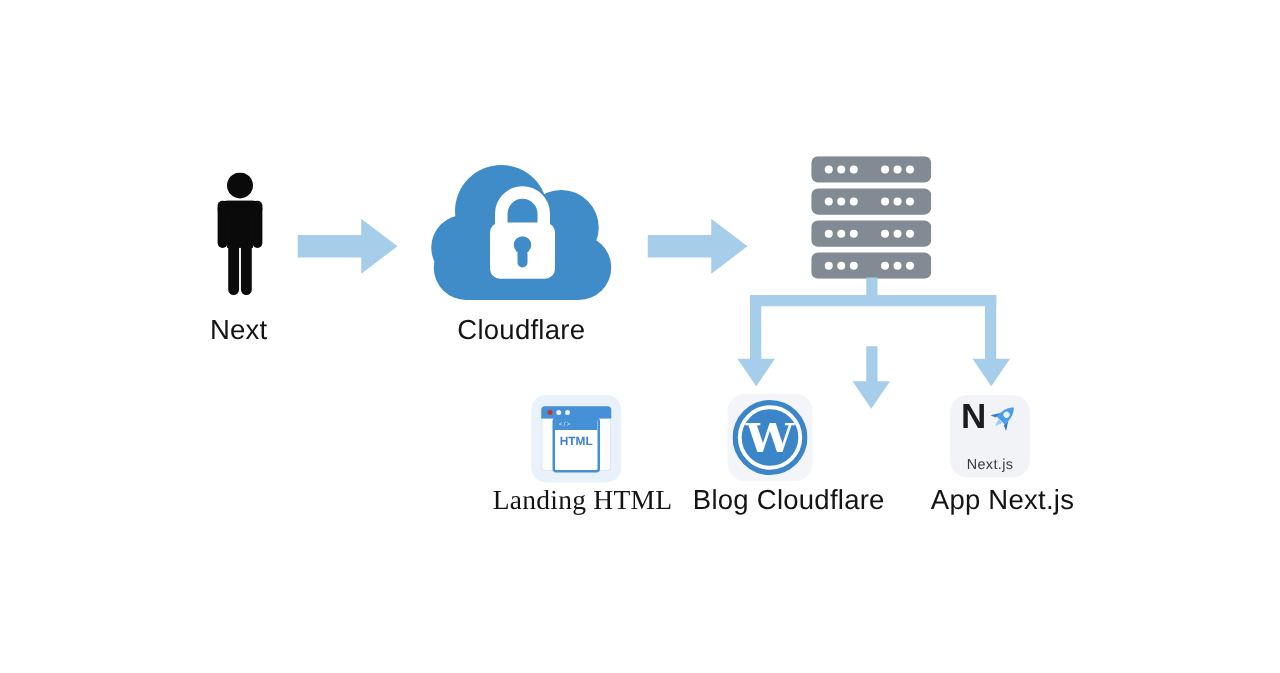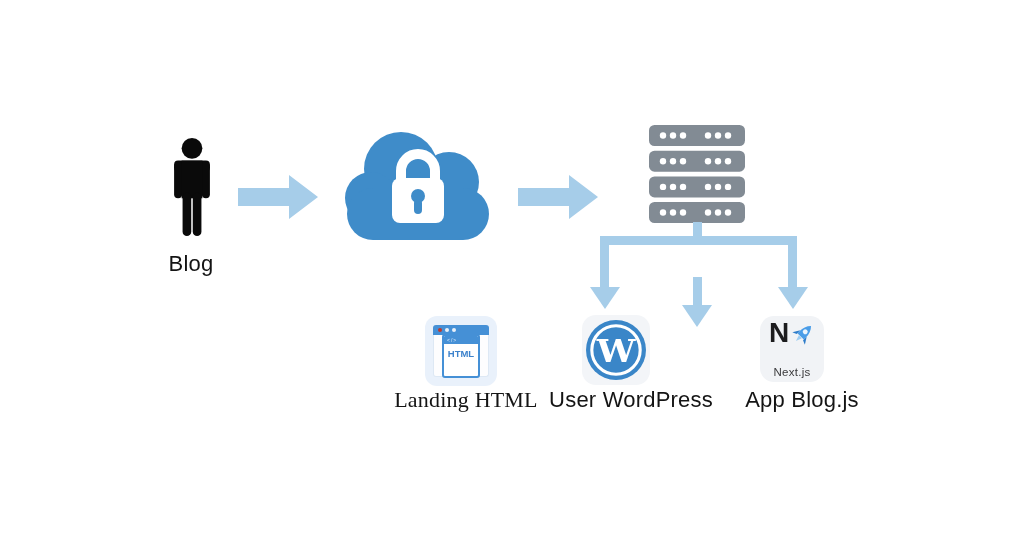--- a/index.html
+++ b/index.html
@@ -72,40 +72,41 @@
     <g fill="#0a0a0a">
       <circle cx="31" cy="11" r="11"></circle>
       <rect x="12" y="24" width="38" height="14" rx="7"></rect>
       <rect x="12" y="24" width="8.5" height="40" rx="4.2"></rect>
       <rect x="41.5" y="24" width="8.5" height="40" rx="4.2"></rect>
       <rect x="20" y="24" width="22" height="40"></rect>
       <rect x="21" y="58" width="9.2" height="46" rx="4.6"></rect>
       <rect x="31.8" y="58" width="9.2" height="46" rx="4.6"></rect>
     </g>
   </svg>
-  <div class="node-label" style="left:106px;top:251px;">Blog</div>
+  <div class="node-label" style="left:106px;top:251px;">Next</div>
 
   <svg class="abs" style="left:238px;top:175px;" width="80" height="44" viewBox="0 0 80 44">
     <polygon points="0,13 51,13 51,0 80,22 51,44 51,31 0,31" fill="#a6cde9"></polygon>
   </svg>
 
   <svg class="abs" style="left:341px;top:126px;" width="154" height="116" viewBox="0 0 154 116">
     <g fill="#3f8cc9">
       <circle cx="60" cy="43" r="37"></circle>
       <circle cx="108" cy="56" r="30"></circle>
       <circle cx="30" cy="72" r="26"></circle>
       <rect x="6" y="62" width="142" height="52" rx="26"></rect>
     </g>
     <g>
       <path d="M60,54 v-9 a17,17 0 0 1 34,0 v9" fill="none" stroke="#ffffff" stroke-width="10"></path>
       <rect x="51" y="52" width="52" height="45" rx="8" fill="#ffffff"></rect>
       <circle cx="77" cy="70" r="7" fill="#3f8cc9"></circle>
       <rect x="73" y="73" width="8" height="15" rx="4" fill="#3f8cc9"></rect>
     </g>
   </svg>
+  <div class="node-label" style="left:332px;top:251px;">Cloudflare</div>
 
   <svg class="abs" style="left:518px;top:175px;" width="80" height="44" viewBox="0 0 80 44">
     <polygon points="0,13 51,13 51,0 80,22 51,44 51,31 0,31" fill="#a6cde9"></polygon>
   </svg>
 
   <svg class="abs" style="left:649px;top:125px;" width="96" height="98" viewBox="0 0 96 98">
     <g fill="#828b94">
       <rect x="0" y="0" width="96" height="21" rx="5.5"></rect>
       <rect x="0" y="25.7" width="96" height="21" rx="5.5"></rect>
       <rect x="0" y="51.4" width="96" height="21" rx="5.5"></rect>
@@ -165,32 +166,32 @@
   </div>
   <div class="node-label" style="left:381px;top:387px;font-family:Liberation Serif, serif;">Landing HTML</div>
 
   <div class="wp-card">
     <svg width="60" height="60" viewBox="0 0 62 62">
       <circle cx="31" cy="31" r="31" fill="#3a86c8"></circle>
       <circle cx="31" cy="31" r="25" fill="none" stroke="#ffffff" stroke-width="3.2"></circle>
       <text x="31" y="43" text-anchor="middle" font-family="DejaVu Serif, serif" font-size="33" font-weight="bold" fill="#ffffff" textLength="40" lengthAdjust="spacingAndGlyphs">W</text>
     </svg>
   </div>
-  <div class="node-label" style="left:546px;top:387px;">User WordPress</div>
+  <div class="node-label" style="left:546px;top:387px;">Blog Cloudflare</div>
 
   <div class="next-card">
     <div class="next-row">
       <span class="next-n">N</span>
       <svg width="23" height="23" viewBox="0 0 28 28">
         <g transform="rotate(45 14 14)">
           <path d="M14,1 C18,5 19.5,10 19.5,15 L19.5,19 L8.5,19 L8.5,15 C8.5,10 10,5 14,1 Z" fill="#4a9de8"></path>
           <circle cx="14" cy="11" r="3" fill="#eaf4fd"></circle>
           <path d="M8.5,14 L3.2,22.5 L8.5,20.3 Z" fill="#2e7cc9"></path>
           <path d="M19.5,14 L24.8,22.5 L19.5,20.3 Z" fill="#2e7cc9"></path>
           <path d="M11.5,19.5 L14,27 L16.5,19.5 Z" fill="#9cccf2"></path>
         </g>
       </svg>
     </div>
     <div class="next-caption">Next.js</div>
   </div>
-  <div class="node-label" style="left:717px;top:387px;">App Blog.js</div>
+  <div class="node-label" style="left:717px;top:387px;">App Next.js</div>
 
 </div>
 
 </body></html>

